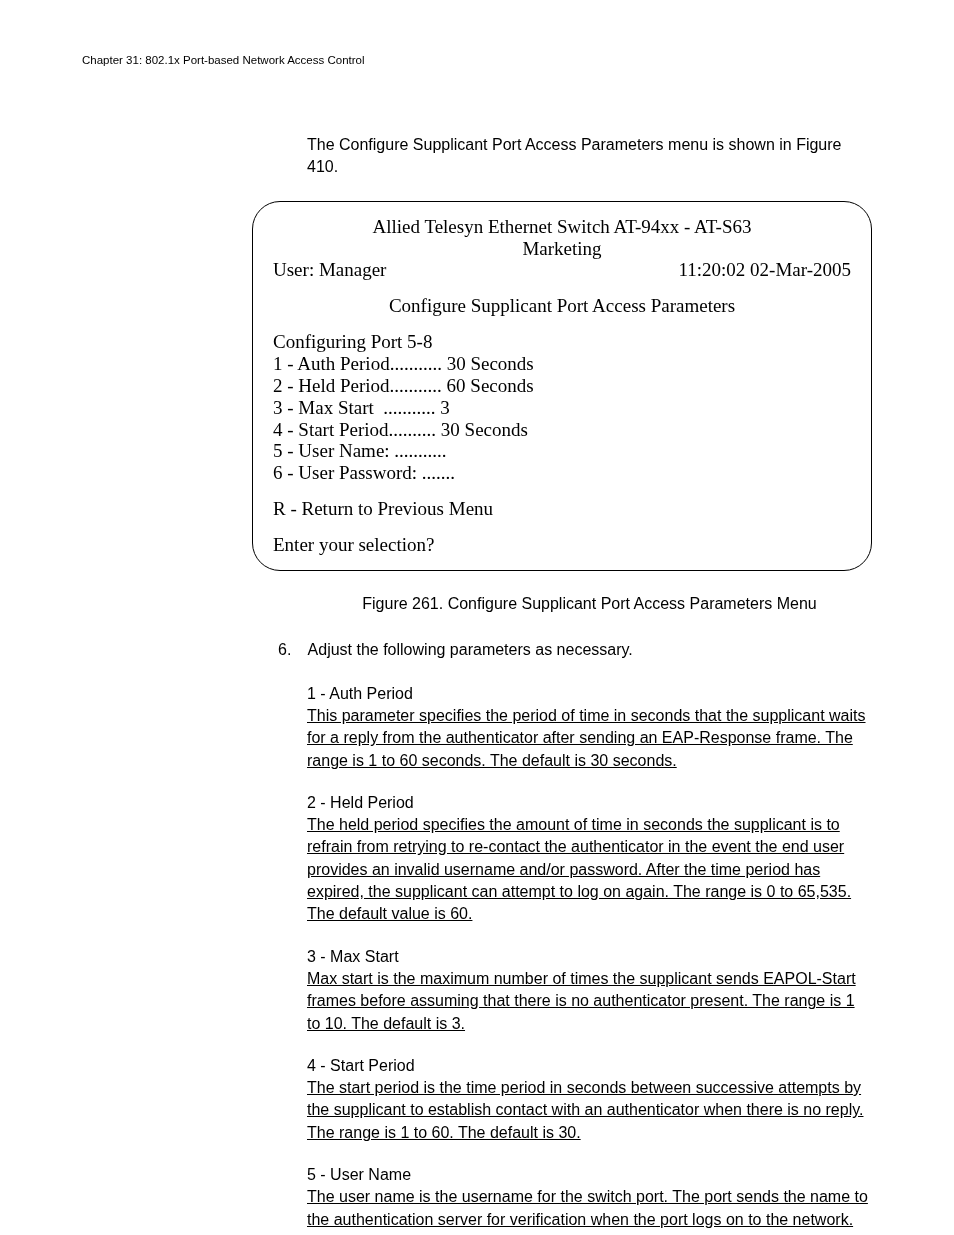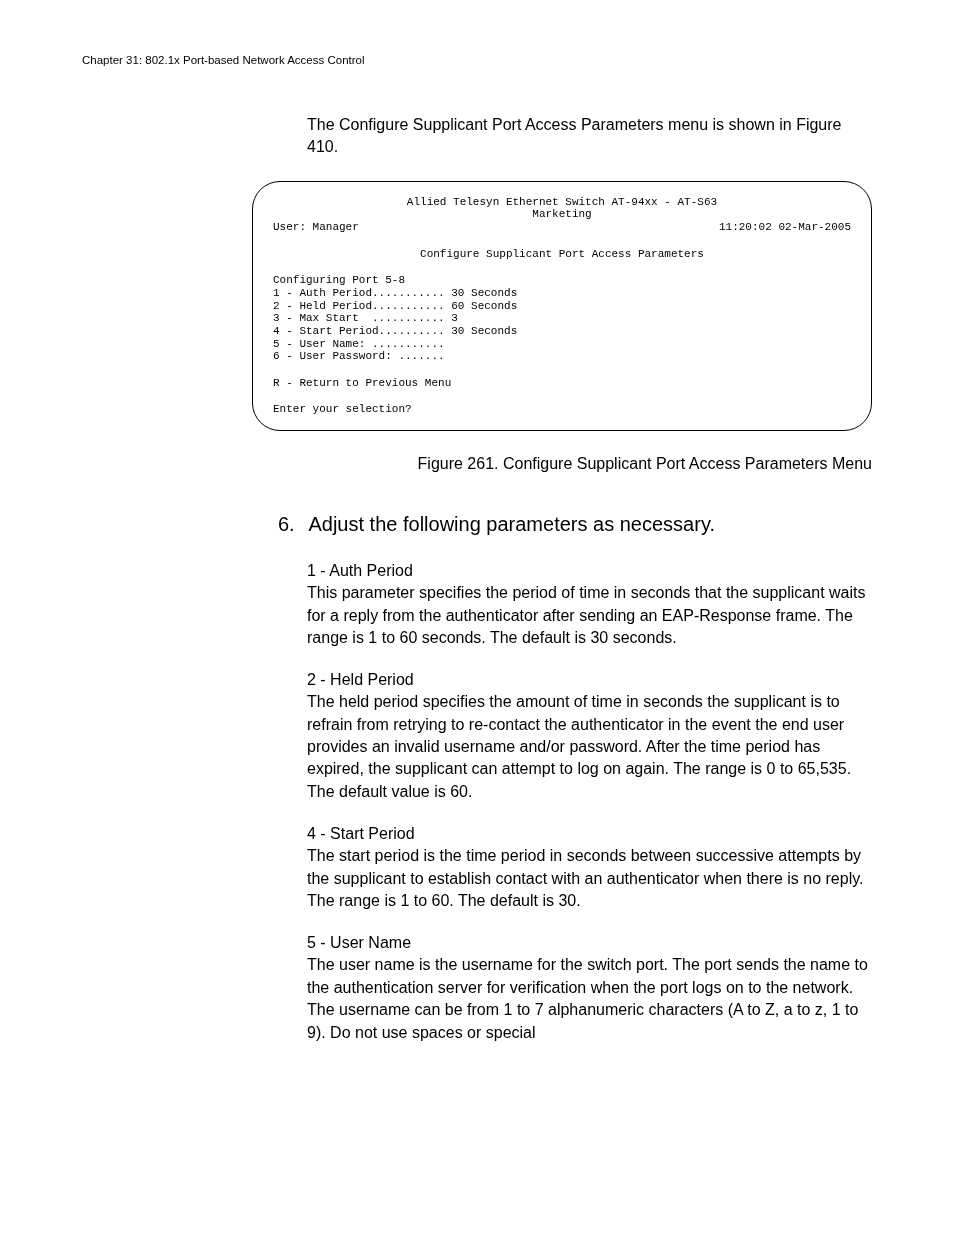--- a/index.html
+++ b/index.html
@@ -9,67 +9,68 @@
       font-family: Arial, Helvetica, sans-serif;
       color: #000;
       width: 954px;
     }
     .page {
       padding: 54px 82px 40px 82px;
       box-sizing: border-box;
     }
     .chapter-header {
       font-size: 11.5px;
-      margin-bottom: 48px;
+      margin-bottom: 68px;
     }
     .intro {
       font-size: 16px;
       margin-left: 225px;
       line-height: 1.4;
       margin-bottom: 22px;
     }
     .terminal {
       border: 1.5px solid #000;
       border-radius: 28px;
       padding: 14px 20px;
-      font-family: Liberation Mono, monospace;
-      font-size: 11px;
+      font-family: Liberation Serif, serif;
+      font-size: 19px;
       white-space: pre;
       line-height: 1.15;
       margin-left: 170px;
       margin-right: 0px;
       margin-bottom: 24px;
     }
     .figure-caption {
       font-size: 16px;
-      text-align: right;
+      text-align: center;
       margin-left: 225px;
-      margin-bottom: 40px;
+      margin-bottom: 28px;
     }
     .step {
-      font-size: 20px;
+      font-size: 16px;
       margin-left: 196px;
       margin-bottom: 26px;
     }
     .step-num {
       display: inline-block;
       width: 26px;
     }
     .param-block {
       margin-left: 225px;
       margin-bottom: 22px;
     }
     .param-title {
       font-size: 16px;
       font-weight: normal;
       margin-bottom: 2px;
     }
     .param-desc {
       font-size: 16px;
       line-height: 1.4;
+      text-decoration: underline;
     }
   </style>
 </head>
 <body>
 
 <div class="page">
 
   <div class="chapter-header">Chapter 31: 802.1x Port-based Network Access Control</div>
 
   <div class="intro">The Configure Supplicant Port Access Parameters menu is shown in Figure 410.</div>
@@ -86,20 +87,24 @@
   <div class="param-block">
     <div class="param-title">1 - Auth Period</div>
     <div class="param-desc">This parameter specifies the period of time in seconds that the supplicant waits for a reply from the authenticator after sending an EAP-Response frame. The range is 1 to 60 seconds. The default is 30 seconds.</div>
   </div>
 
   <div class="param-block">
     <div class="param-title">2 - Held Period</div>
     <div class="param-desc">The held period specifies the amount of time in seconds the supplicant is to refrain from retrying to re-contact the authenticator in the event the end user provides an invalid username and/or password. After the time period has expired, the supplicant can attempt to log on again. The range is 0 to 65,535. The default value is 60.</div>
   </div>
 
+  <div class="param-block">
+    <div class="param-title">3 - Max Start</div>
+    <div class="param-desc">Max start is the maximum number of times the supplicant sends EAPOL-Start frames before assuming that there is no authenticator present. The range is 1 to 10. The default is 3.</div>
+  </div>
 
   <div class="param-block">
     <div class="param-title">4 - Start Period</div>
     <div class="param-desc">The start period is the time period in seconds between successive attempts by the supplicant to establish contact with an authenticator when there is no reply. The range is 1 to 60. The default is 30.</div>
   </div>
 
   <div class="param-block">
     <div class="param-title">5 - User Name</div>
     <div class="param-desc">The user name is the username for the switch port. The port sends the name to the authentication server for verification when the port logs on to the network. The username can be from 1 to 7 alphanumeric characters (A to Z, a to z, 1 to 9). Do not use spaces or special</div>
   </div>

